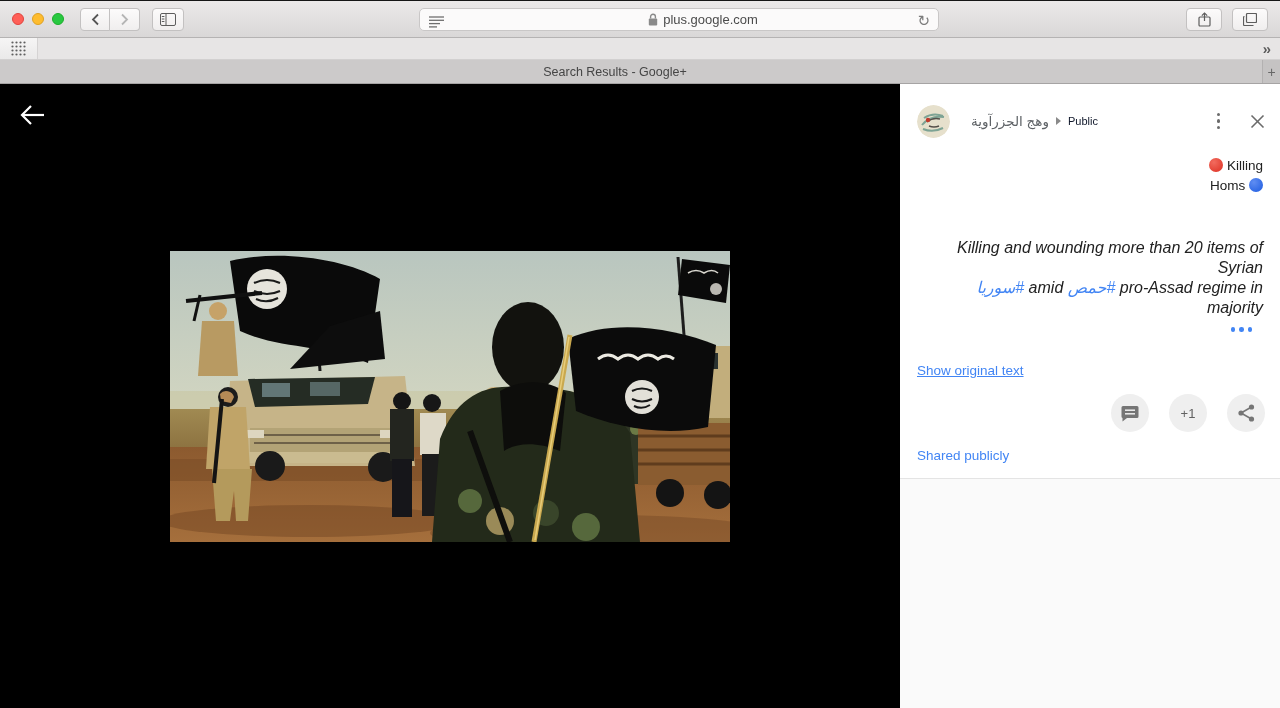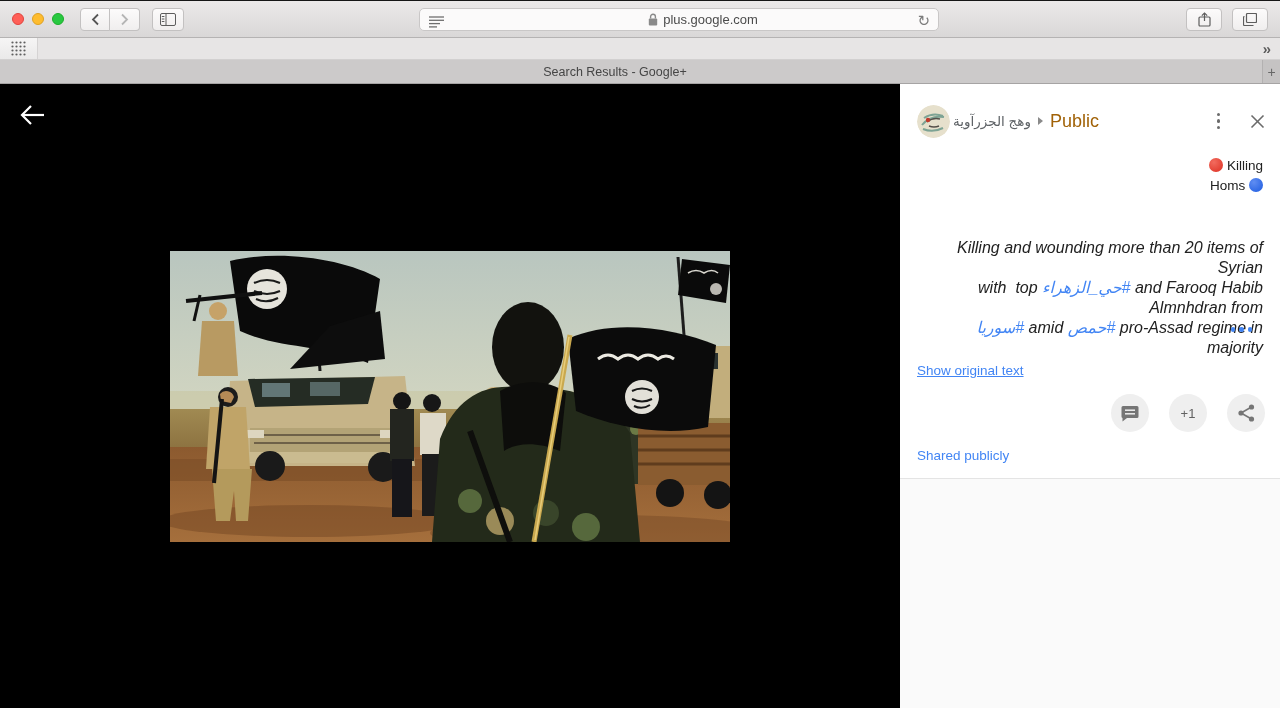--- a/index.html
+++ b/index.html
@@ -44,24 +44,24 @@
   
   .content { flex:1; display:flex; height:624px; }
   .photo-viewer { width:900px; background:#000; position:relative; flex:none; }
   .back-btn { position:absolute; left:20px; top:20px; width:26px; height:26px; cursor:pointer; }
   .photo-frame { position:absolute; left:170px; top:167px; width:560px; height:291px; }
   .photo-frame svg { display:block; }
 
   .post-panel { width:380px; background:#fff; position:relative; flex:none; }
   .pp-header { position:absolute; left:17px; top:20px; right:15px; height:34px; display:flex; align-items:center; }
   .avatar { width:33px; height:33px; border-radius:50%; overflow:hidden; flex:none; }
-  .author { margin-left:3px; font-size:13.5px; color:#5e6266; }
+  .author { margin-left:21px; font-size:13.5px; color:#5e6266; }
   .crumb-arrow { width:0; height:0; border-left:5px solid #8a8a8a; border-top:4px solid transparent;
     border-bottom:4px solid transparent; margin:0 7px; }
-  .visibility { font-size:18px; color:#a16207; }
+  .visibility { font-size:11px; color:#0f172a; }
   .hdr-actions { margin-left:auto; display:flex; align-items:center; gap:24px; }
   .kebab { display:flex; flex-direction:column; gap:3px; padding:4px 6px; }
   .kebab i { width:3.5px; height:3.5px; border-radius:50%; background:#6b6b6b; }
 
   .urgent { position:absolute; right:17px; top:72px; text-align:right; font-size:13.5px;
     color:#212121; line-height:20px; }
   .dot-emoji { display:inline-block; width:14px; height:14px; border-radius:50%; vertical-align:-2px; }
   .dot-red { background:radial-gradient(circle at 35% 30%, #f26b5e, #dd2f22); }
   .dot-blue { background:radial-gradient(circle at 35% 30%, #5f8df2, #1d5be0); }
 
@@ -337,21 +337,20 @@
         </div>
       </div>
 
       <div class="urgent">
         <div><span class="dot-emoji dot-red"></span> <span>Killing</span></div>
         <div><span>Homs</span> <span class="dot-emoji dot-blue"></span></div>
       </div>
 
       <div class="post-text">
           <div class="post-line"><span>Killing and wounding more than 20 items of  Syrian</span></div>
-          <div class="post-line"><span>with  top </span><span class="hashtag" dir="rtl">#حي_الزهراء</span><span> and Farooq Habib Almnhdran from</span></div>
           <div class="post-line"><span class="hashtag" dir="rtl">#سوريا</span><span> amid </span><span class="hashtag" dir="rtl">#حمص</span><span> pro-Assad regime in  majority</span></div>
         </div>
 
       <div class="more-dots">
           <i></i>
           <i></i>
           <i></i>
         </div>
 
       <a class="show-original">Show original text</a>

